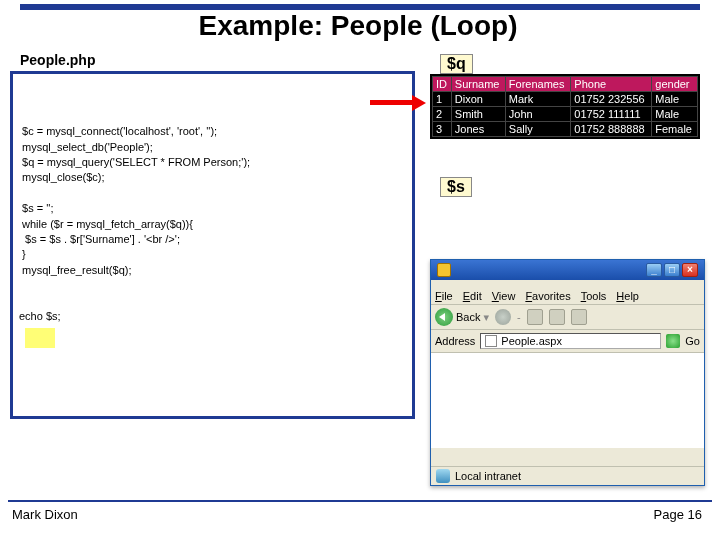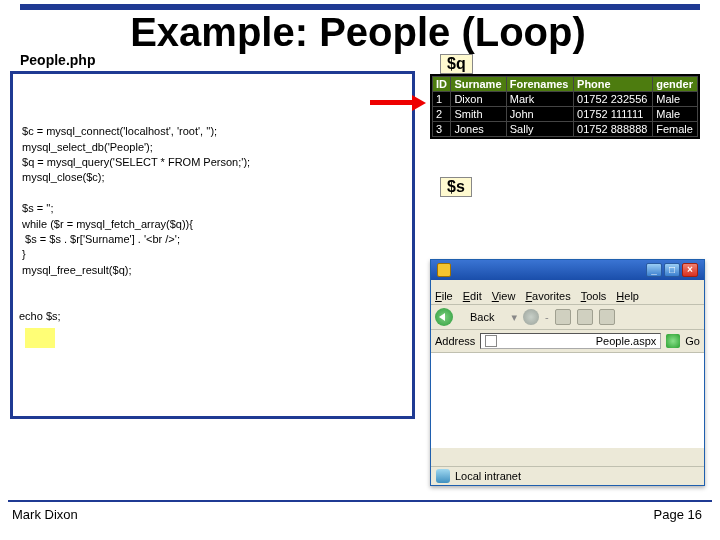--- a/index.html
+++ b/index.html
@@ -16,21 +16,21 @@
     position: absolute;
     left: 20px; right: 20px; top: 4px;
     height: 6px;
     background: #1f3a93;
   }
   .title {
     position: absolute;
     top: 10px;
     left: 0; right: 4px;
     text-align: center;
-    font-size: 40px;
+    font-size: 28px;
     font-weight: bold;
     color: #000;
   }
   .filename {
     position: absolute;
     left: 18px;
     top: 52px;
     font-size: 14px;
     font-weight: bold;
     background: #fff;
@@ -86,23 +86,23 @@
     background: #000;
     color: #fff;
     font-size: 11px;
   }
   .q-table th, .q-table td {
     border: 1px solid #444;
     padding: 1px 3px;
     text-align: left;
   }
   .q-table th {
-    background: #4d7c0f;
+    background: #be185d;
     color: #fff;
-    font-weight: bold;
+    font-weight: normal;
   }
   .arrow {
     position: absolute;
     left: 370px;
     top: 95px;
     width: 56px;
     height: 16px;
     z-index: 6;
   }
   .arrow .shaft {
@@ -185,21 +185,21 @@
     background: #ece9d8;
     padding: 3px 4px;
     display: flex;
     align-items: center;
     gap: 6px;
     border-bottom: 1px solid #c0c0b0;
   }
   .back-btn {
     display: flex;
     align-items: center;
-    gap: 17px;
+    gap: 3px;
   }
   .back-circle {
     width: 18px; height: 18px;
     background: radial-gradient(#7ed080,#2a9a3a);
     border-radius: 50%;
     position: relative;
   }
   .back-circle::after {
     content: "";
     position: absolute;
@@ -231,21 +231,20 @@
     border-bottom: 1px solid #c0c0b0;
   }
   .addrfield {
     flex: 1;
     background: #fff;
     border: 1px inset #aaa;
     padding: 1px 4px;
     display: flex;
     align-items: center;
     gap: 4px;
-    justify-content: space-between;
   }
   .pageicon {
     width: 12px; height: 12px;
     background: #fff;
     border: 1px solid #888;
     position: relative;
   }
   .goicon {
     width: 14px; height: 14px;
     background: radial-gradient(#8ae08a,#2aa030);

